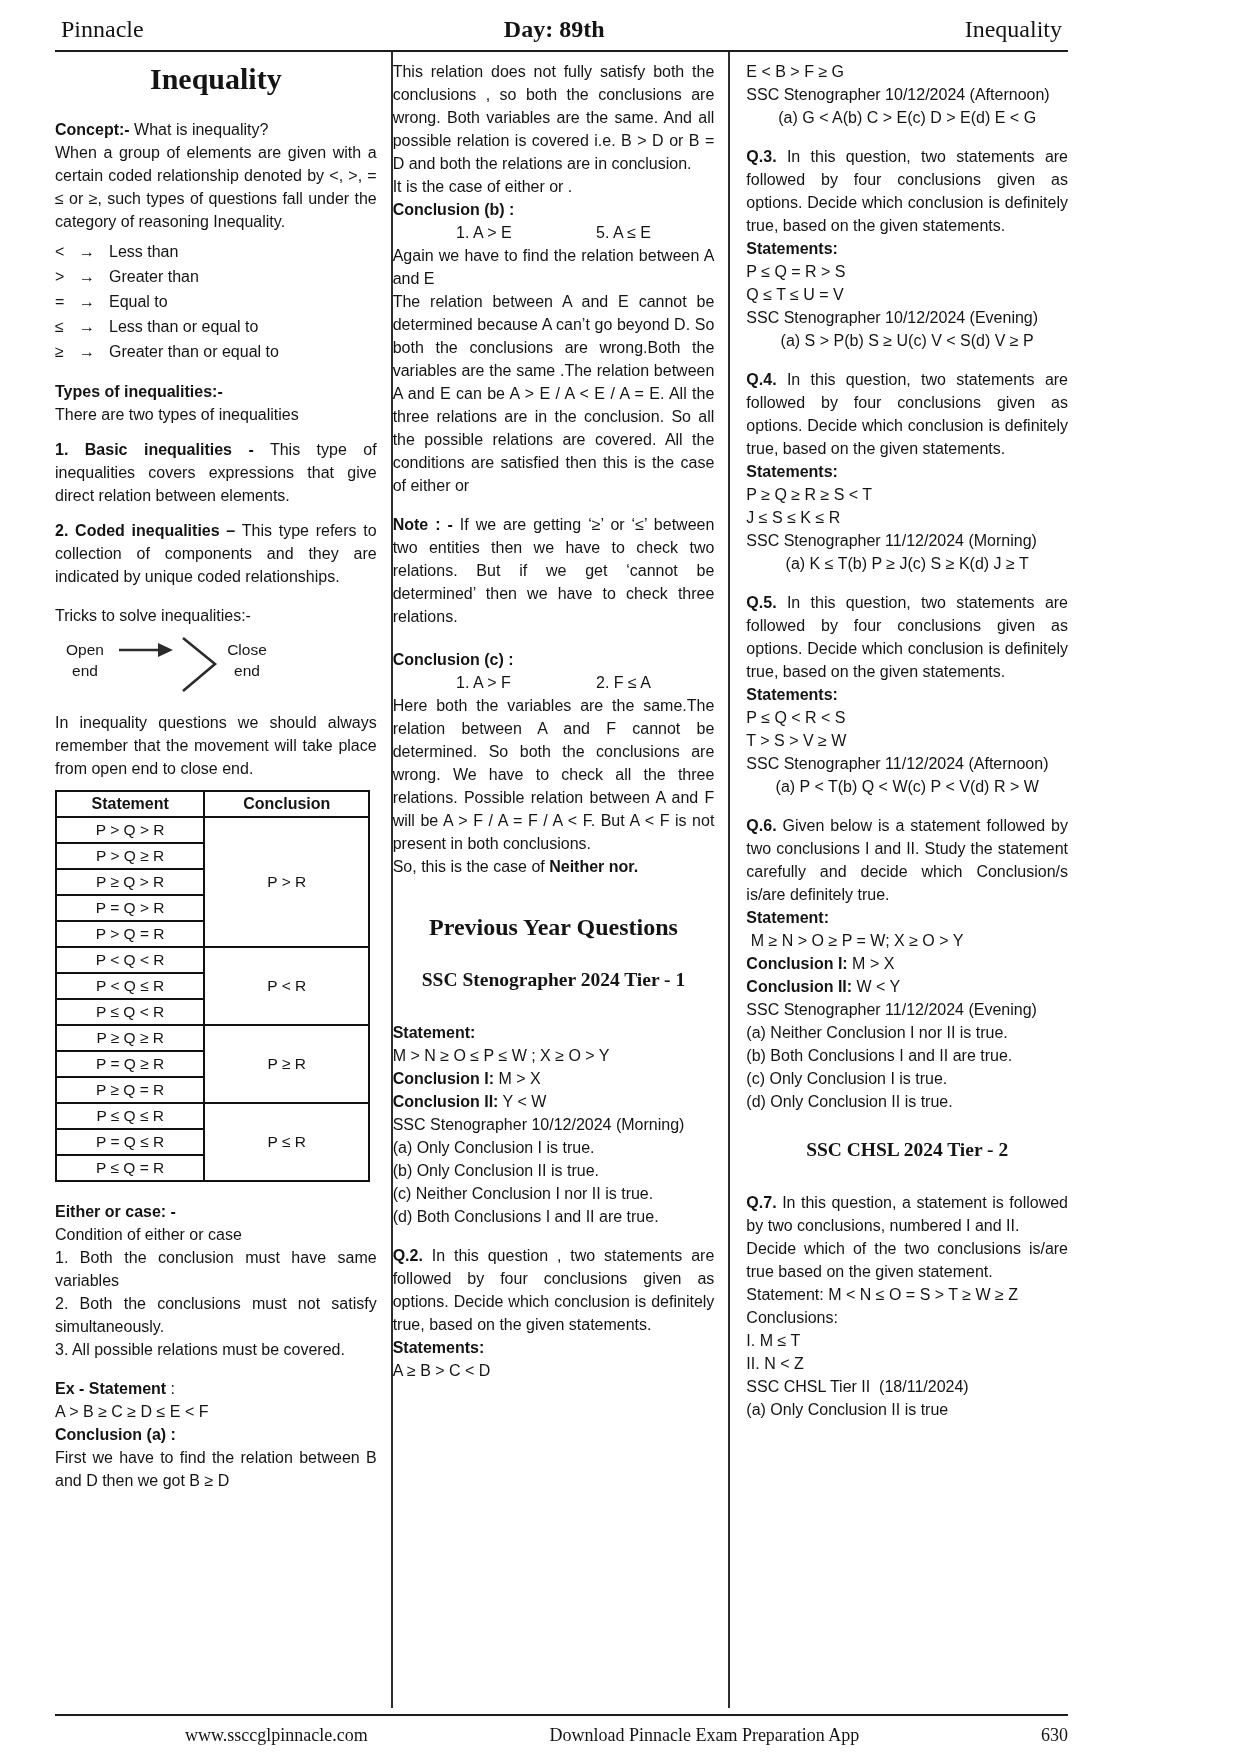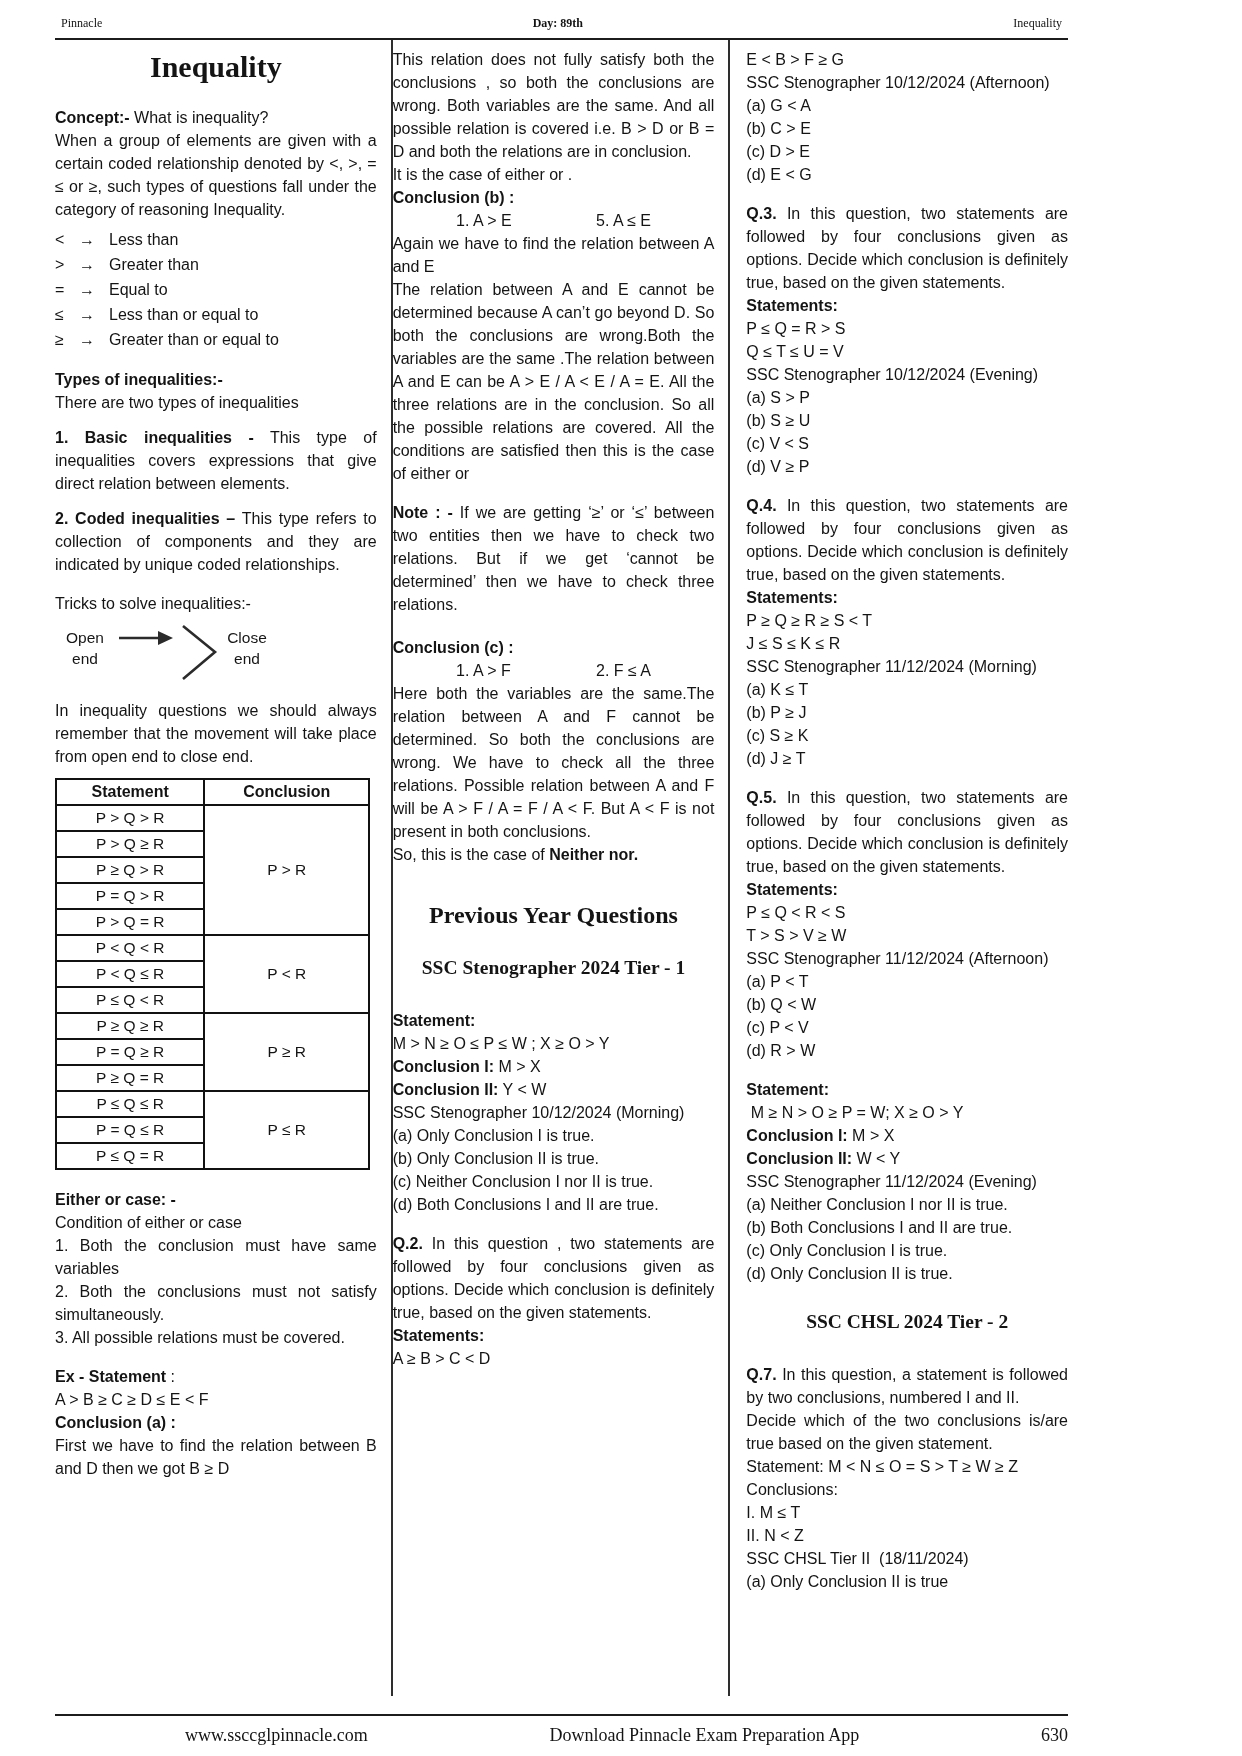--- a/index.html
+++ b/index.html
@@ -10,21 +10,21 @@
     padding:12px 174px 0 55px;
     background:#ffffff;
     color:#141414;
     font-family:"Liberation Sans",sans-serif;
     font-size:16px;
     overflow:hidden;
   }
   
   .header{
     display:flex;justify-content:space-between;align-items:baseline;
-    font-family:"Liberation Serif",serif;font-size:12px;
+    font-family:"Liberation Serif",serif;font-size:24px;
     padding:4px 6px 7px 6px;
     border-bottom:2px solid #1c1c1c;
   }
   .header .hdr-center{font-weight:bold;}
   .footer{
     position:absolute;left:55px;right:174px;bottom:10px;
     border-top:2px solid #1c1c1c;
     padding-top:9px;
     display:flex;justify-content:space-between;align-items:baseline;
     font-family:"Liberation Serif",serif;font-size:18px;
@@ -53,21 +53,21 @@
   .diagram{margin:6px 0 10px 0;}
   .diagram text{font-family:"Liberation Sans",sans-serif;font-size:15.5px;fill:#161616;}
   
   table.ineq{border-collapse:collapse;width:98%;margin:10px 0 18px 0;}
   .ineq th,.ineq td{border:2px solid #111;text-align:center;padding:0 4px;font-size:15.5px;height:24px;line-height:24px;}
   .ineq th{font-weight:bold;font-size:16px;}
   
   .pair-row{display:flex;line-height:23px;justify-content:center;}
   .pair-row span:nth-of-type(1){min-width:140px;}
   
-  .opt-row{display:flex;justify-content:center;line-height:23px;flex-direction:column;}
+  .opt-row{display:flex;justify-content:center;line-height:23px;}
 </style>
 </head>
 <body>
 
 <div class="page">
 
   <div class="header">
     <span>Pinnacle</span>
     <span class="hdr-center">Day: 89th</span>
     <span>Inequality</span>
@@ -315,20 +315,21 @@
         <div class="opt-row">
 
         <span>(a) P &lt; T</span>
             <span>(b) Q &lt; W</span>
             <span>(c) P &lt; V</span>
             <span>(d) R &gt; W</span>
           </div>
       </div>
 
       <div class="mb26">
+        <p class="para"><b>Q.6.</b><span> Given below is a statement followed by two conclusions I and II. Study the statement carefully and decide which Conclusion/s is/are definitely true.</span></p>
         <div class="ln bold">Statement:</div>
         <div class="ln"> M ≥ N &gt; O ≥ P = W; X ≥ O &gt; Y</div>
         <div class="ln"><b>Conclusion I:</b><span> M &gt; X</span></div>
         <div class="ln"><b>Conclusion II:</b><span> W &lt; Y</span></div>
         <div class="ln">SSC Stenographer 11/12/2024 (Evening)</div>
         <div>
 
             <div class="ln">(a) Neither Conclusion I nor II is true.</div>
 
             <div class="ln">(b) Both Conclusions I and II are true.</div>

